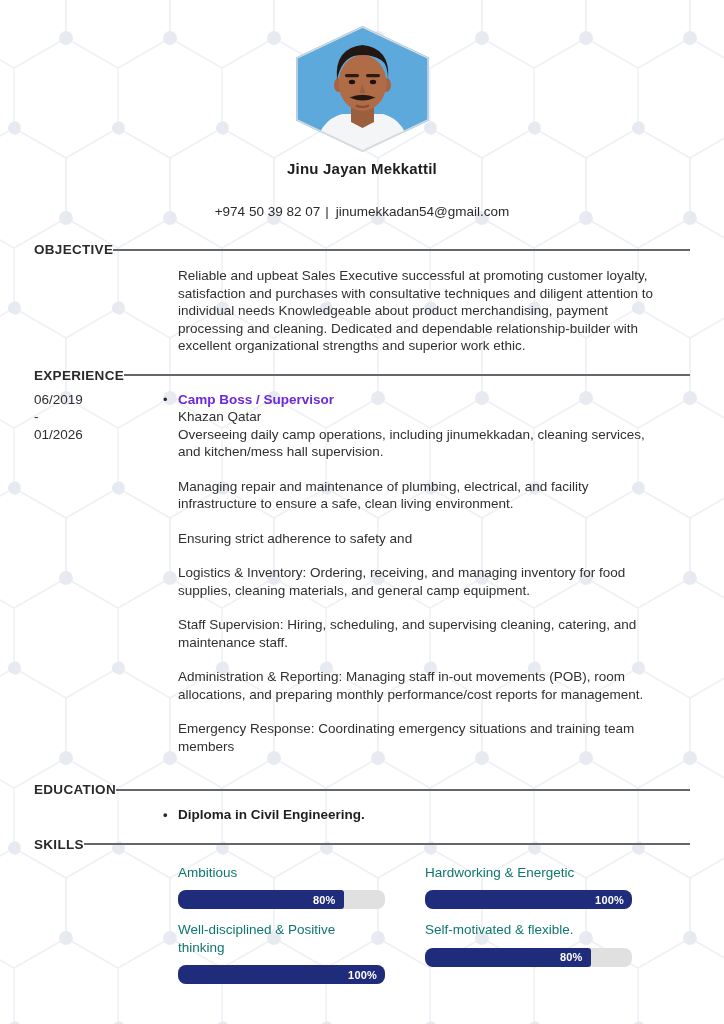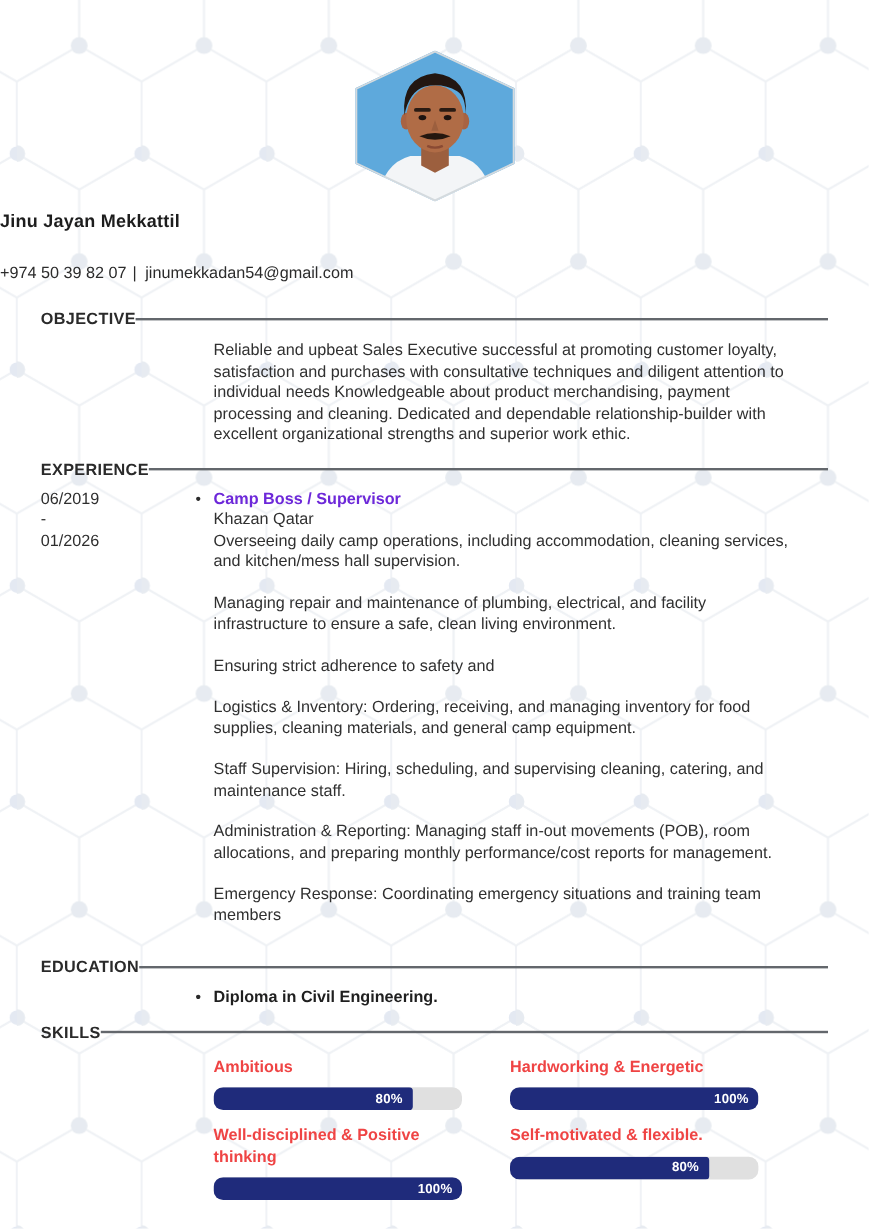--- a/index.html
+++ b/index.html
@@ -15,21 +15,21 @@
   .bg-pattern {
     position: absolute; inset: 0;
     z-index: 0;
   }
   .page {
     position: relative; z-index: 1;
     width: 724px; height: 1024px;
   }
 
   
-  .header { text-align: left; padding-top: 42px; }
+  .header { text-align: center; padding-top: 26px; }
   .hex-photo {
     width: 133px; height: 126px;
     margin: 0 auto;
     display: block;
   }
   .name {
     margin-top: 8px;
     font-size: 15px; font-weight: bold; color: #1d1d1d;
     letter-spacing: 0.2px;
   }
@@ -91,21 +91,21 @@
 
   
   .skills-grid {
     margin: 12px 0 0 144px;
     display: grid;
     grid-template-columns: 207px 207px;
     column-gap: 40px;
     row-gap: 12px;
     align-items: start;
   }
-  .skill-label { color: #ef4444; margin-bottom: 9px; width: 200px; font-weight: bold; }
+  .skill-label { color: #0f766e; margin-bottom: 9px; width: 200px; }
   .skill-track {
     width: 207px; height: 19px;
     background: var(--bar-track, #e0e0e0);
     border-radius: 8px;
     overflow: hidden;
   }
   .skill-fill {
     height: 100%;
     background: var(--bar-fill, #1f2b7b);
     border-radius: 3px;
@@ -196,21 +196,21 @@
           <div>06/2019</div>
           <div>-</div>
           <div>01/2026</div>
         </div>
         <div class="exp-main body-text">
           <span class="bullet">•</span>
           <div class="job-title">Camp Boss / Supervisor</div>
           <div class="company">Khazan Qatar</div>
           <div class="exp-paragraphs">
 
-              <p>Overseeing daily camp operations, including accommodation, cleaning services, and kitchen/mess hall supervision.</p>
+              <p>Overseeing daily camp operations, including jinumekkadan, cleaning services, and kitchen/mess hall supervision.</p>
 
               <p>Managing repair and maintenance of plumbing, electrical, and facility infrastructure to ensure a safe, clean living environment.</p>
 
               <p>Ensuring strict adherence to safety and</p>
 
               <p>Logistics &amp; Inventory: Ordering, receiving, and managing inventory for food supplies, cleaning materials, and general camp equipment.</p>
 
               <p>Staff Supervision: Hiring, scheduling, and supervising cleaning, catering, and maintenance staff.</p>
 
               <p>Administration &amp; Reporting: Managing staff in-out movements (POB), room allocations, and preparing monthly performance/cost reports for management.</p>

